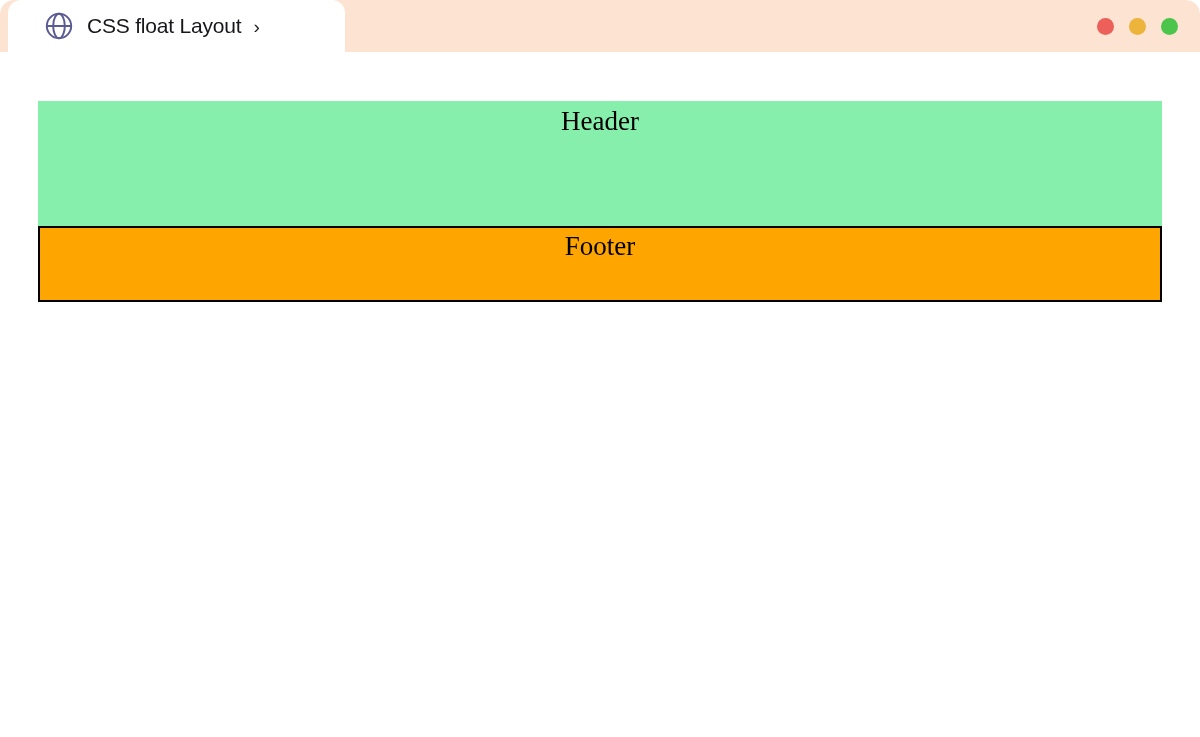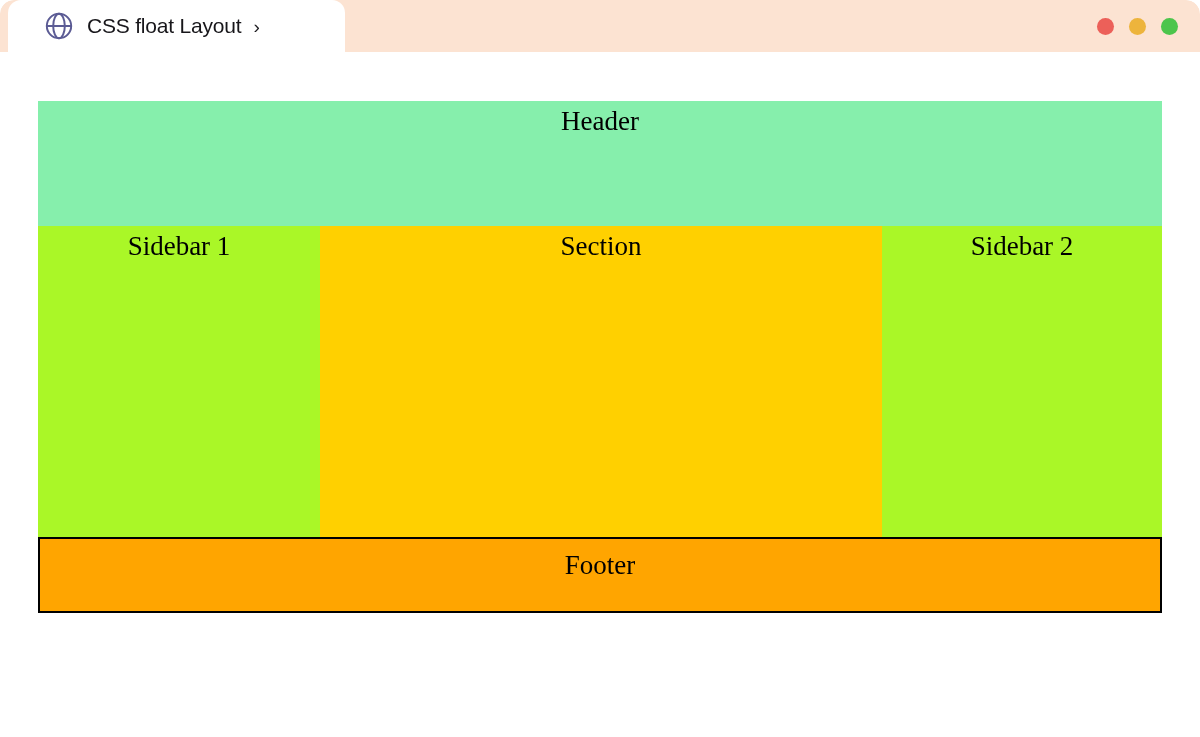--- a/index.html
+++ b/index.html
@@ -152,21 +152,21 @@
 
   .footer-block {
     width: 1124px;
     height: 76px;
     background: #FFA500;
     border: 2px solid #000000;
     box-sizing: border-box;
     display: flex;
     justify-content: center;
     align-items: flex-start;
-    padding-top: 10px;
+    padding-top: 2px;
   }
 
   .block-label {
     font-family: "Liberation Serif", serif;
     font-size: 27px;
     color: #000000;
     line-height: 1.25;
     white-space: nowrap;
   }
 </style>
@@ -197,31 +197,20 @@
 
   </div>
 
   <div class="viewport">
     <div class="layout">
 
       <div class="header-block">
         <span class="block-label">Header</span>
       </div>
 
-      <div class="columns">
-        <div class="col sidebar1">
-          <span class="block-label">Sidebar 1</span>
-        </div>
-        <div class="col section-col">
-          <span class="block-label">Section</span>
-        </div>
-        <div class="col sidebar2">
-          <span class="block-label">Sidebar 2</span>
-        </div>
-      </div>
 
       <div class="footer-block">
         <span class="block-label">Footer</span>
       </div>
 
     </div>
   </div>
 
 </div>
 

